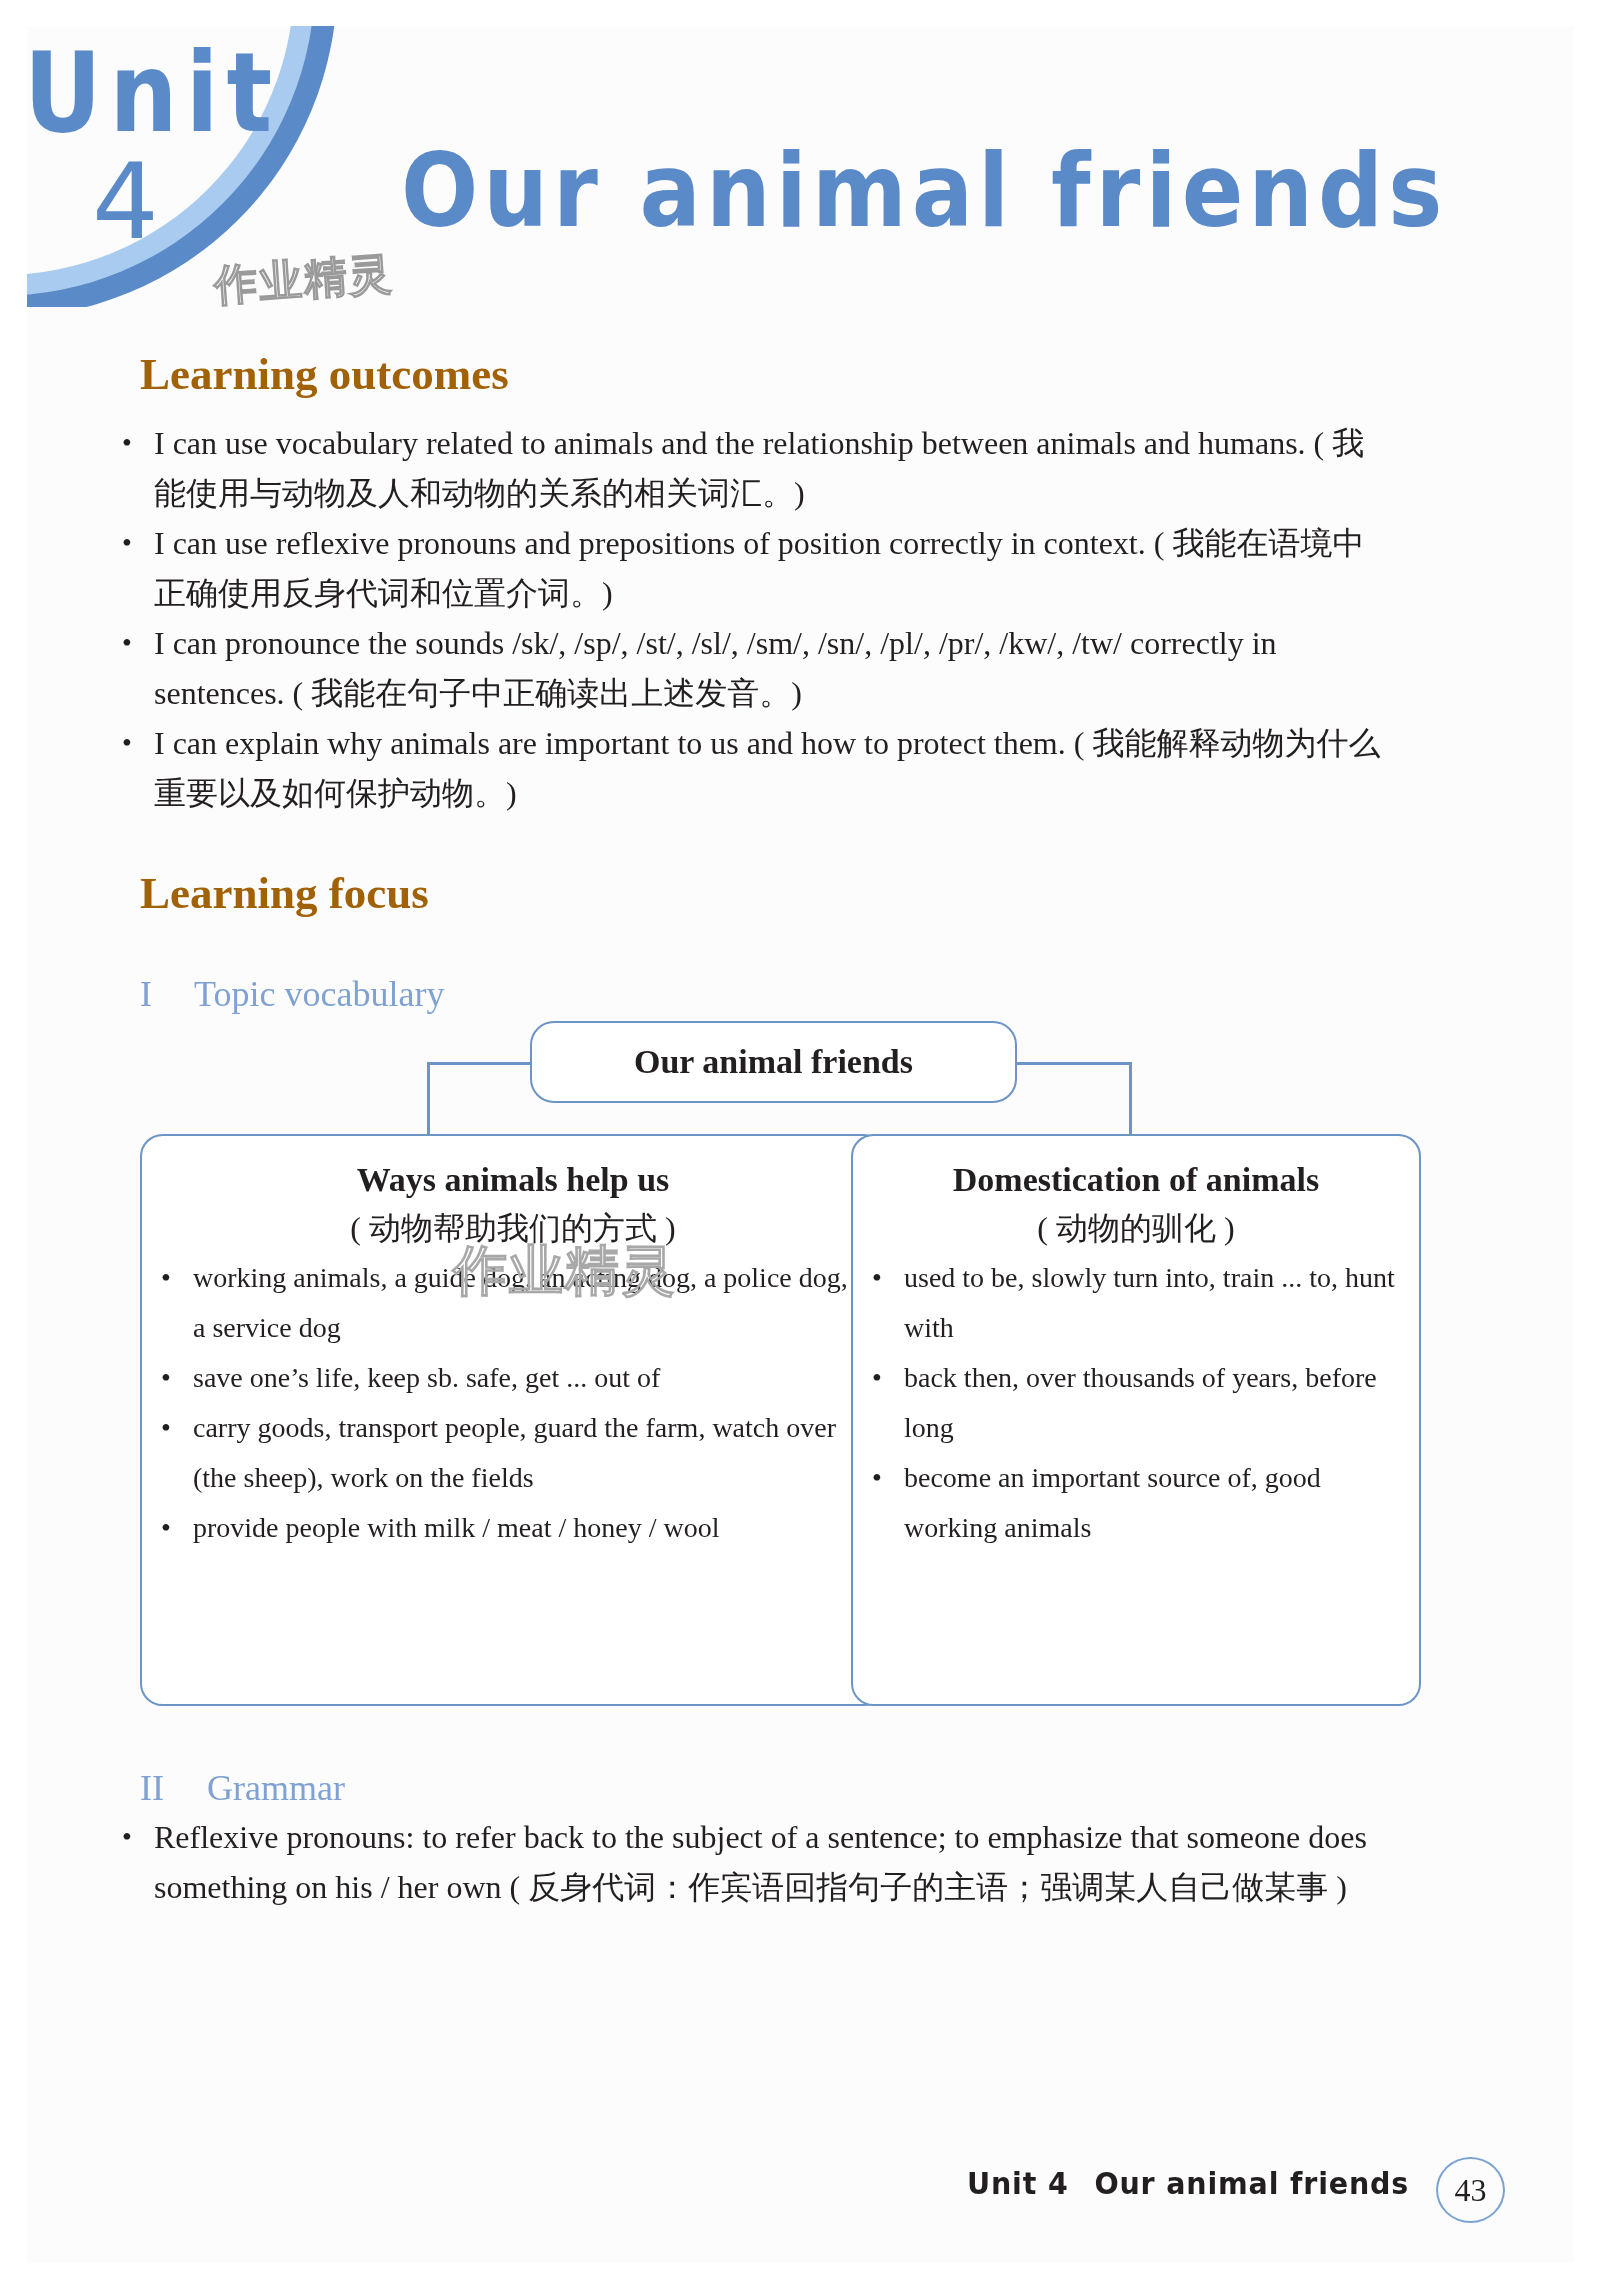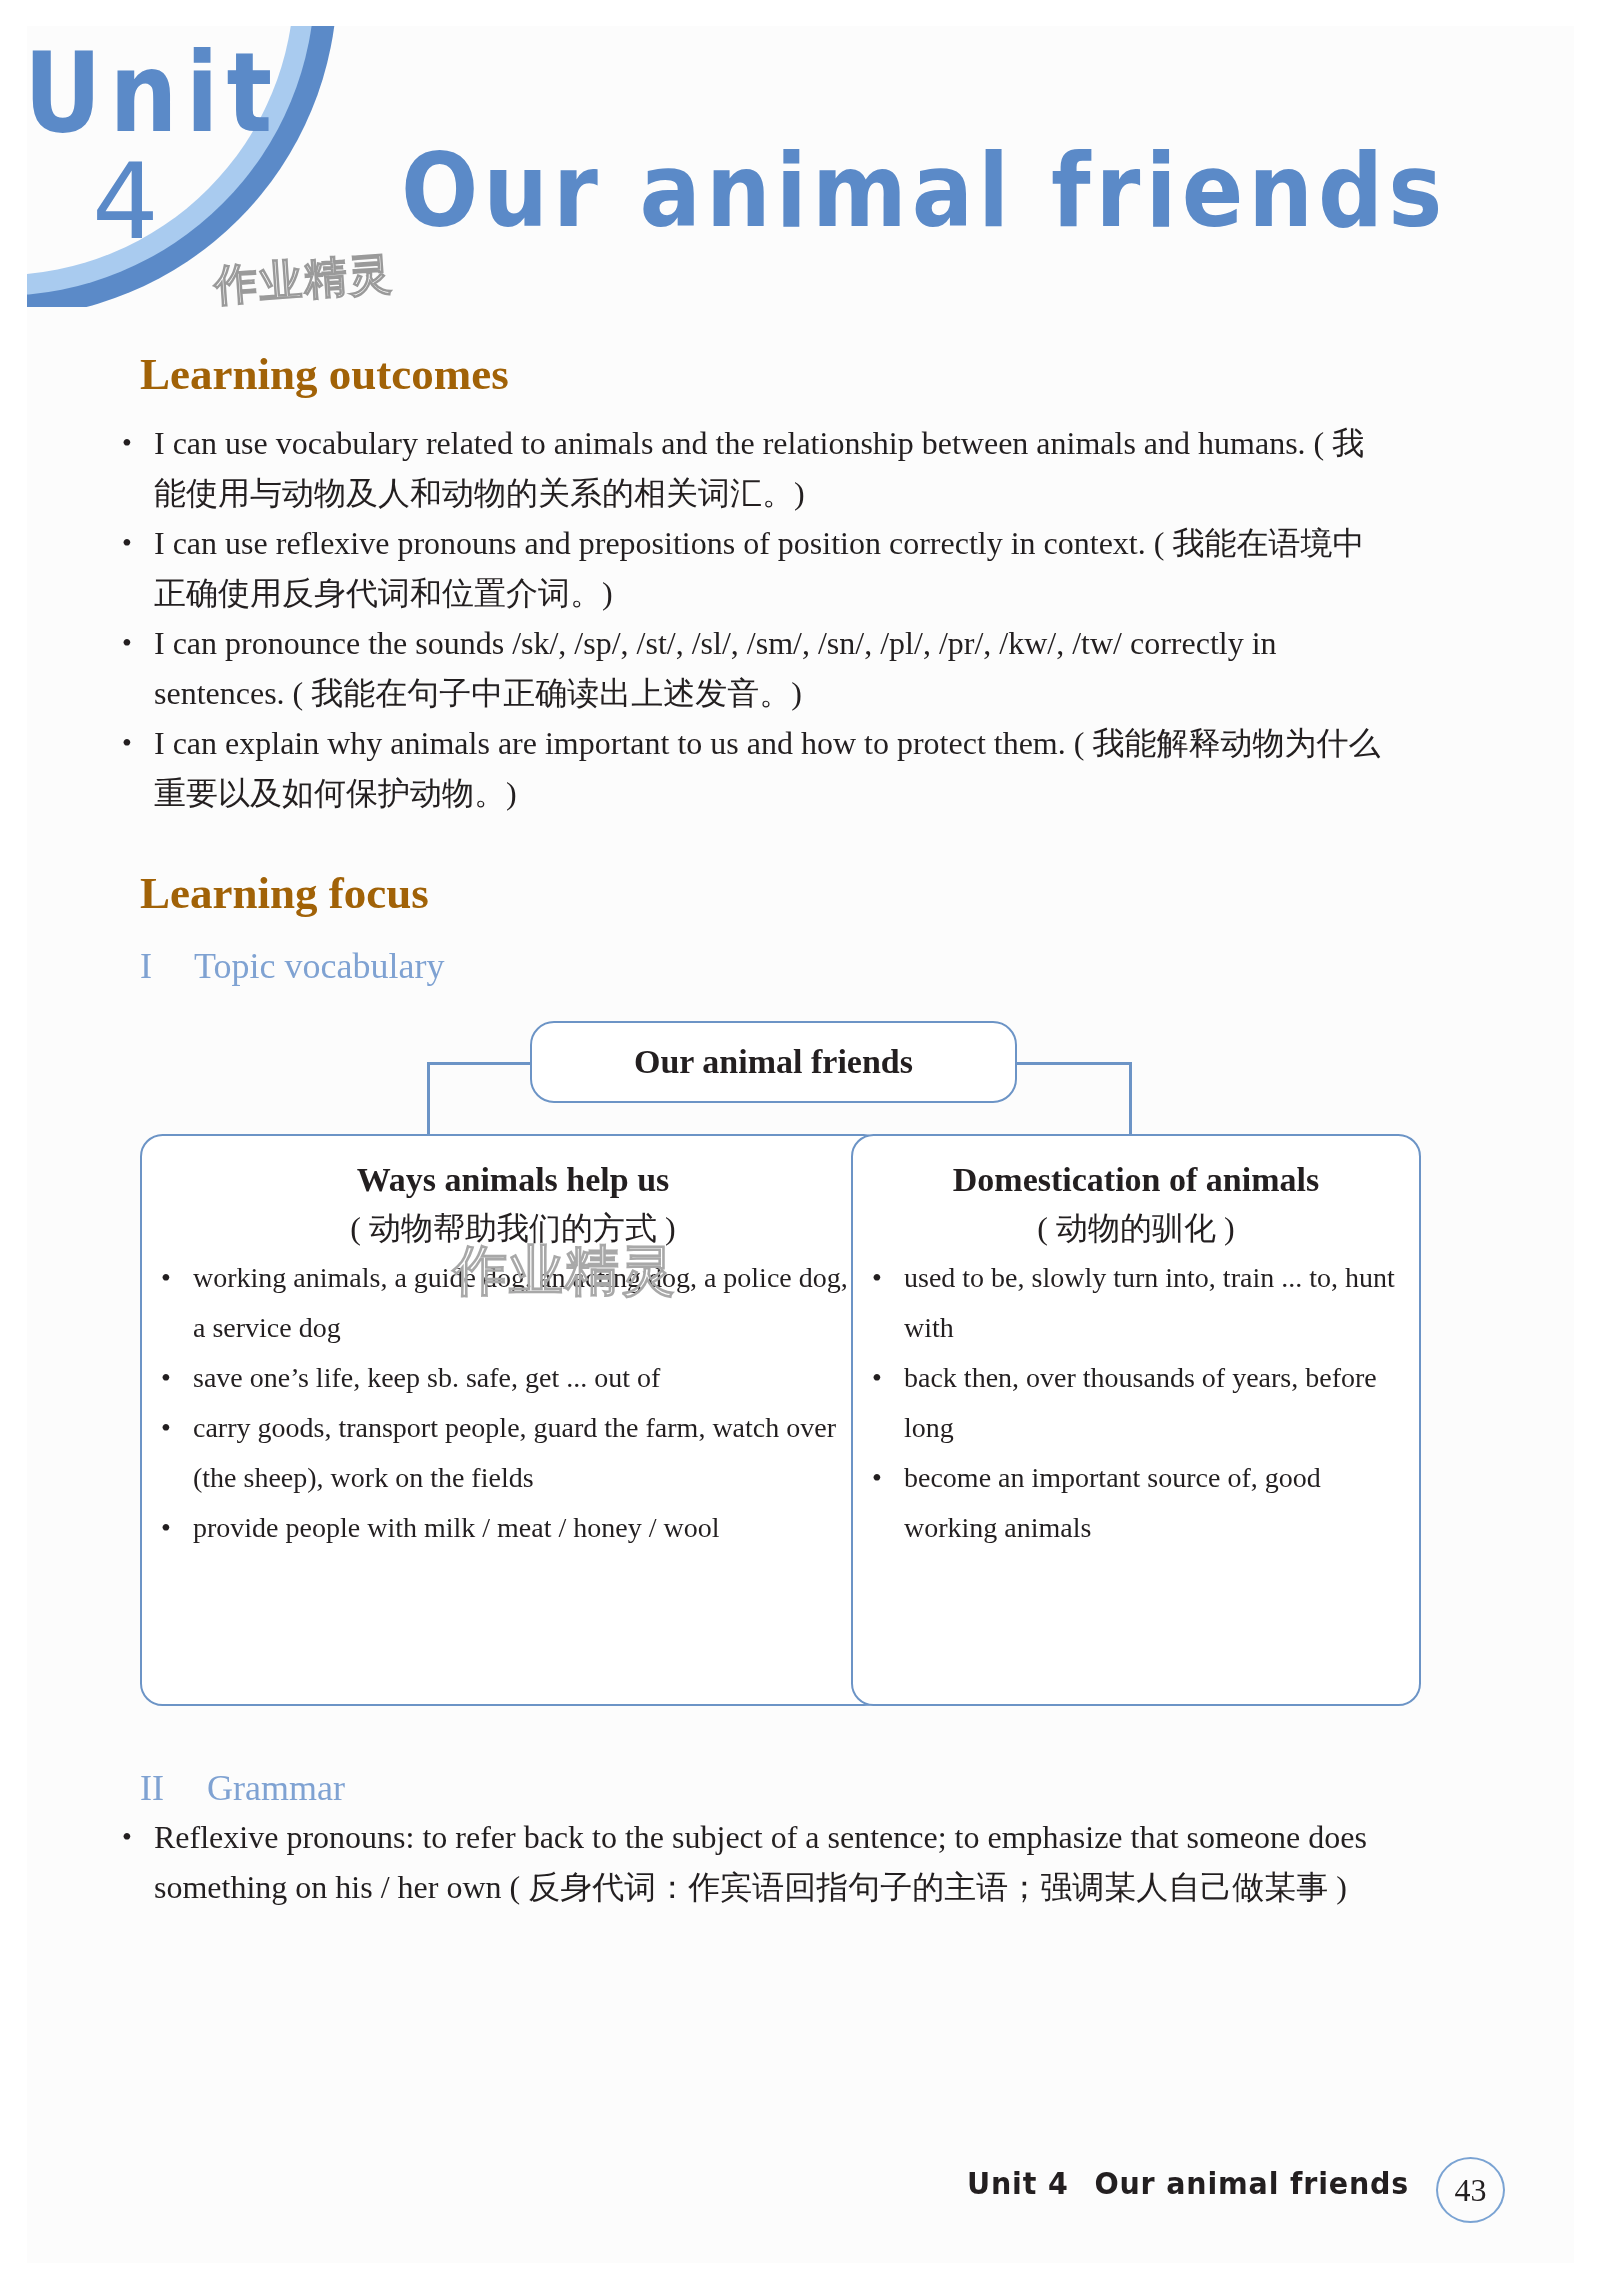--- a/index.html
+++ b/index.html
@@ -119,21 +119,21 @@
 
 <div class="section-heading" style="top:352px;">Learning outcomes</div>
 <ul class="bullet-list" style="top:418px;">
   <li>I can use vocabulary related to animals and the relationship between animals and humans. ( 我能使用与动物及人和动物的关系的相关词汇。)</li>
   <li>I can use reflexive pronouns and prepositions of position correctly in context. ( 我能在语境中正确使用反身代词和位置介词。)</li>
   <li>I can pronounce the sounds /sk/, /sp/, /st/, /sl/, /sm/, /sn/, /pl/, /pr/, /kw/, /tw/ correctly in sentences. ( 我能在句子中正确读出上述发音。)</li>
   <li>I can explain why animals are important to us and how to protect them. ( 我能解释动物为什么重要以及如何保护动物。)</li>
 </ul>
 
 <div class="section-heading" style="top:871px;">Learning focus</div>
-<div class="sub-heading" style="top:948px;">
+<div class="sub-heading" style="top:976px;">
   <span class="roman">I</span><span>Topic vocabulary</span>
 </div>
 
 <div class="connector" style="left:427px; top:1062px; width:105px; height:2.8px;"></div>
 <div class="connector" style="left:427px; top:1062px; width:2.8px; height:75px;"></div>
 <div class="connector" style="left:1016px; top:1062px; width:116px; height:2.8px;"></div>
 <div class="connector" style="left:1129px; top:1062px; width:2.8px; height:75px;"></div>
 
 <div class="box top-box">Our animal friends</div>
 

